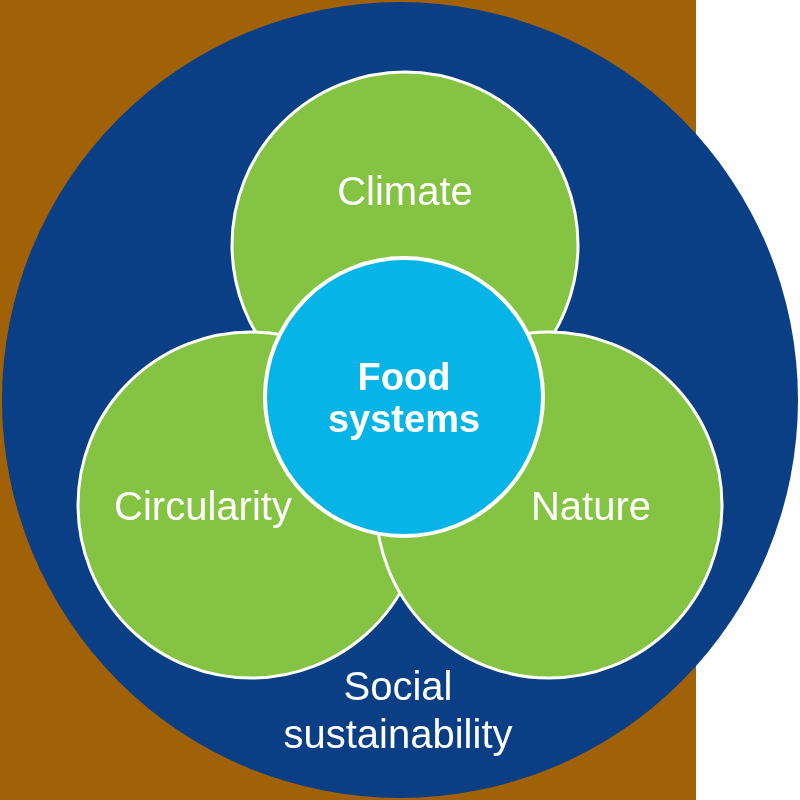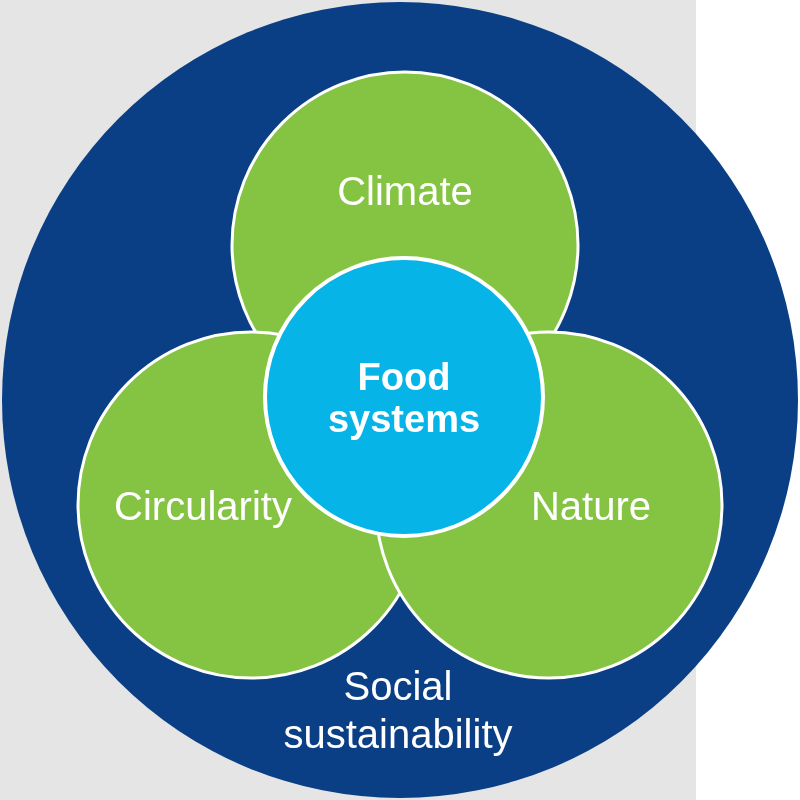--- a/index.html
+++ b/index.html
@@ -11,21 +11,21 @@
   body {
     width: 800px;
     height: 800px;
     overflow: hidden;
     font-family: "Liberation Sans", sans-serif;
   }
   #diagram-root {
     position: relative;
     width: 696px;
     height: 800px;
-    background: #e5e5e5;
+    background: #a16207;
   }
   svg#venn {
     display: block;
     width: 800px;
     height: 800px;
   }
   .lbl {
     fill: #ffffff;
     font-family: "Liberation Sans", sans-serif;
     font-weight: 400;

